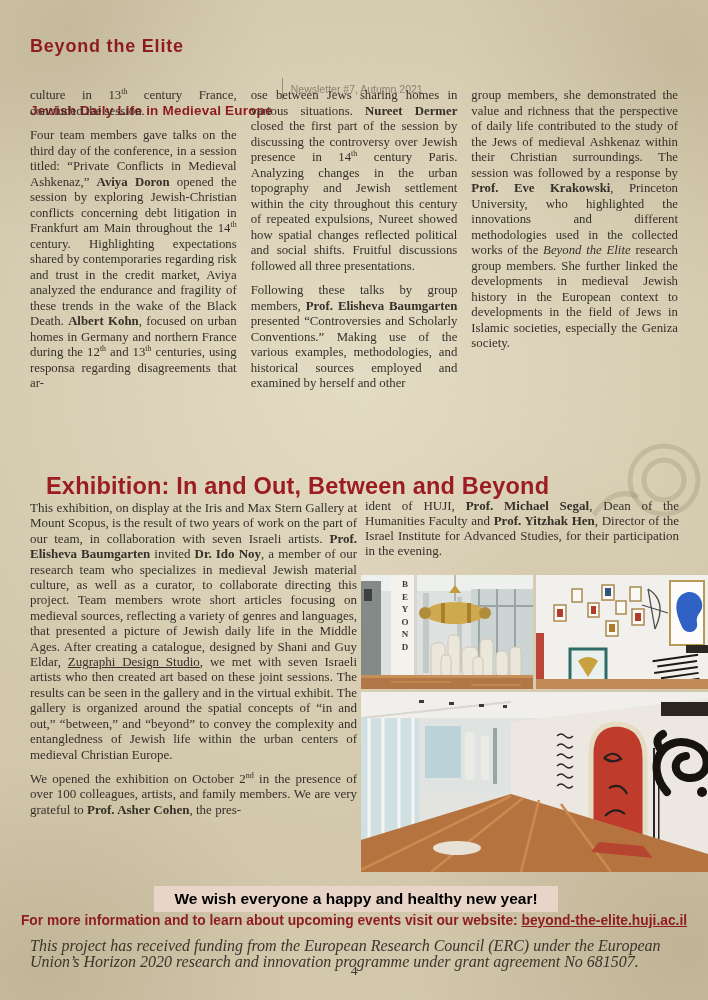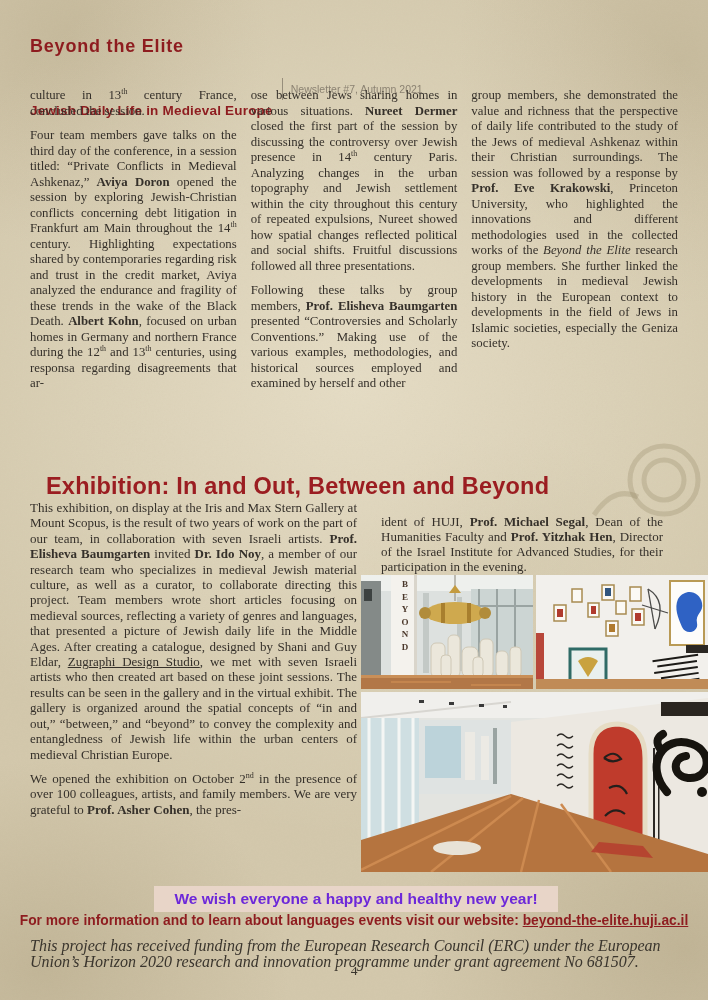--- a/index.html
+++ b/index.html
@@ -29,40 +29,40 @@
   .col p{margin:0 0 9px 0;}
   sup{font-size:.62em;vertical-align:super;line-height:0;}
   .b{font-weight:700}.i{font-style:italic}.u{text-decoration:underline}
 
   
   .sec-heading{position:absolute;left:30px;top:457px;margin:16px;font-family:"Liberation Sans",sans-serif;
     font-weight:700;font-size:23.5px;letter-spacing:.2px;color:#9b1d21;}
   .exh-left{position:absolute;left:30px;top:500px;width:327px;text-align:justify;font-size:13px;line-height:15.4px;}
   .exh-left p{margin:0 0 9px 0;}
   .exh-right{position:absolute;left:365px;top:498px;width:314px;text-align:justify;font-size:13px;line-height:15px;}
-  .exh-right p{margin:16px;}
+  .exh-right p{margin:0;}
 
   
   .photos{position:absolute;left:361px;top:575px;width:347px;}
   .prow{display:flex;gap:3px;}
   .photo{position:relative;overflow:hidden;background:#e6e6e2;}
   .ph1{width:172px;height:114px;}
   .ph2{width:172px;height:114px;}
   .ph3{width:347px;height:180px;margin-top:3px;}
   .beyond-col{position:absolute;left:33px;top:3px;width:22px;text-align:center;
     font-family:"Liberation Serif",serif;font-weight:700;font-size:9px;color:#4a372a;}
   .beyond-col span{display:block;line-height:12.5px;}
 
   
   .watermark{position:absolute;right:4px;top:420px;pointer-events:none;}
 
   
   .banner{position:absolute;left:154px;top:886px;width:404px;height:26px;background:#e8d5c8;
     display:flex;align-items:center;justify-content:center;font-family:"Liberation Sans",sans-serif;
-    font-weight:700;font-size:15.5px;color:#6d28d9;}
+    font-weight:700;font-size:15.5px;color:#000000;}
   .infoline{position:absolute;left:0;top:913px;width:708px;text-align:center;
     font-family:"Liberation Sans",sans-serif;font-weight:700;font-size:13.8px;color:#8e1c1f;}
   .funding{position:absolute;left:30px;top:938px;width:652px;font-style:italic;font-size:16px;line-height:15.5px;color:#3a352d;}
   .pagenum{position:absolute;left:0;top:963px;width:708px;text-align:center;font-size:13.5px;color:#3a352d;}
 </style>
 </head>
 <body>
 
 <div class="page">
 
@@ -289,20 +289,20 @@
         <polygon points="238,150 282,154 292,166 230,160" fill="#b5402f" opacity="0.9"></polygon>
       </svg>
     </div>
   </div>
 
   <div class="banner">
     <span>We wish everyone a happy and healthy new year!</span>
   </div>
 
   <div class="infoline">
-    <span>For more information and to learn about languages events visit our website: </span><span class="u">beyond-the-elite.huji.ac.il</span>
+    <span>For more information and to learn about upcoming events visit our website: </span><span class="u">beyond-the-elite.huji.ac.il</span>
   </div>
 
   <div class="funding">This project has received funding from the European Research Council (ERC) under the European Union’s Horizon 2020 research and innovation programme under grant agreement No 681507.</div>
 
   <div class="pagenum">4</div>
 
 </div>
 
 </body></html>

